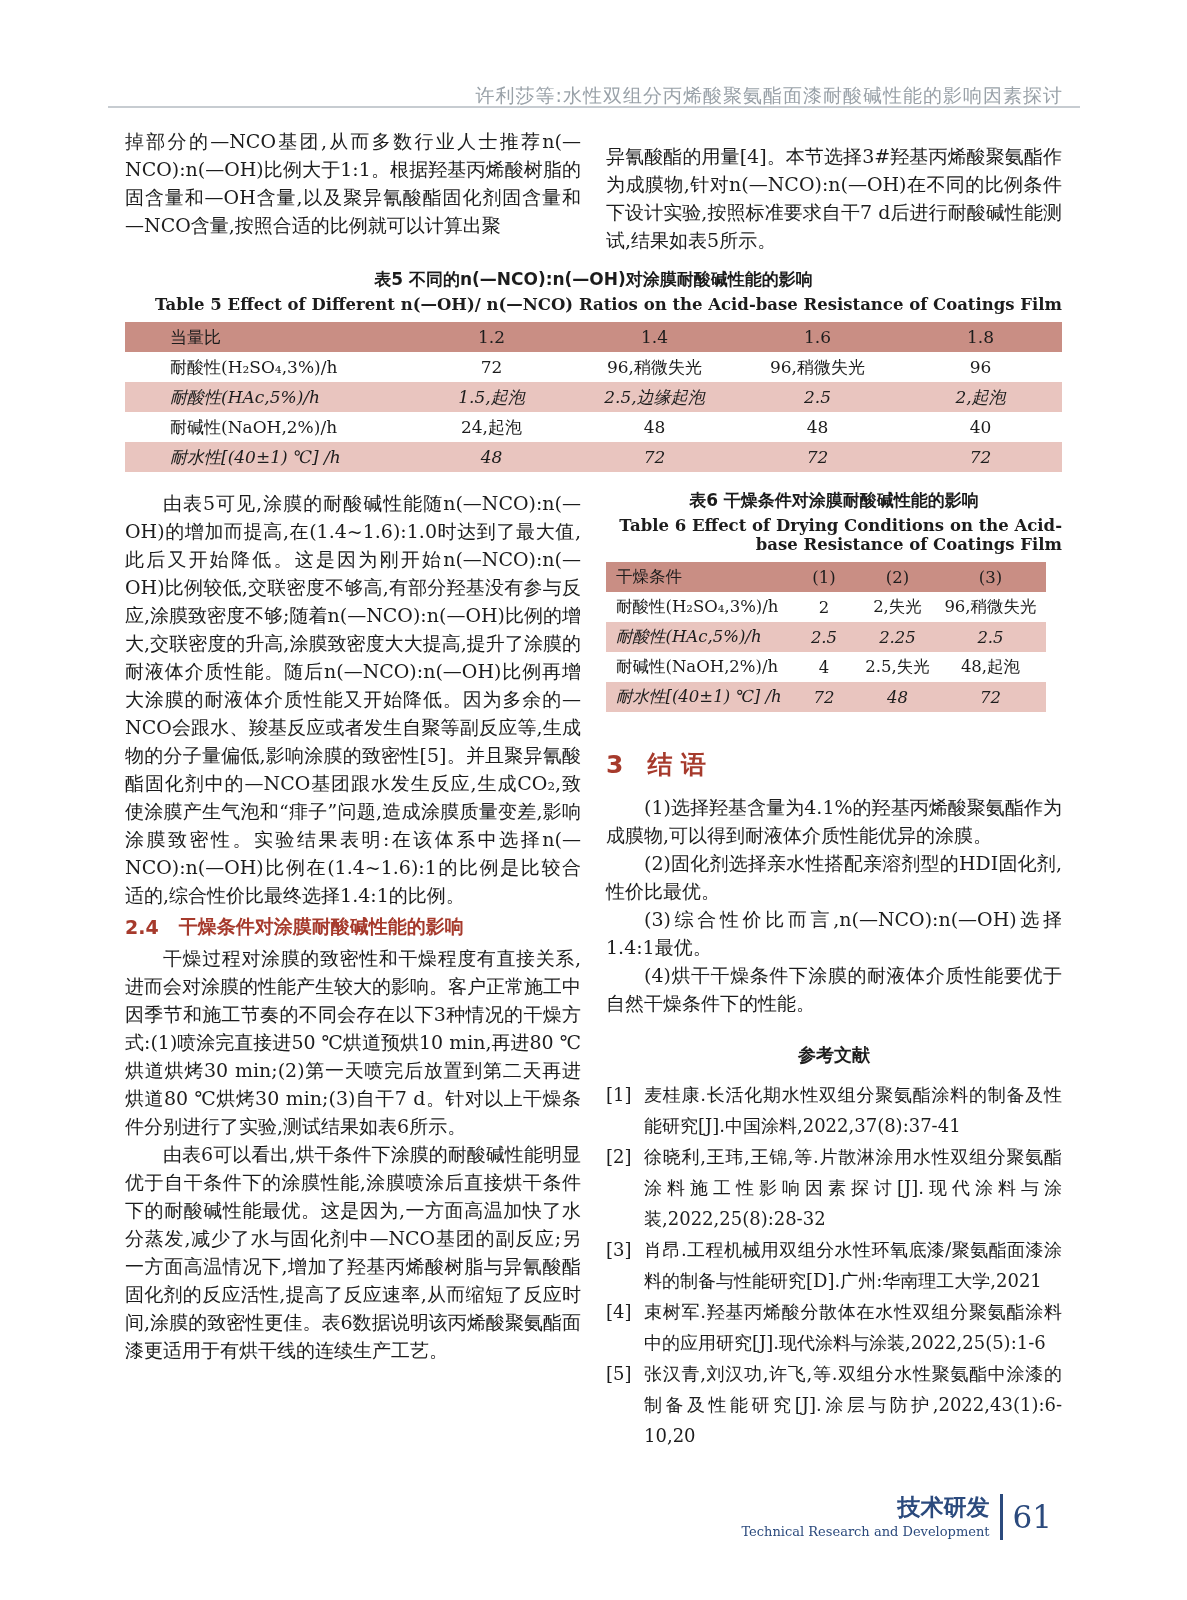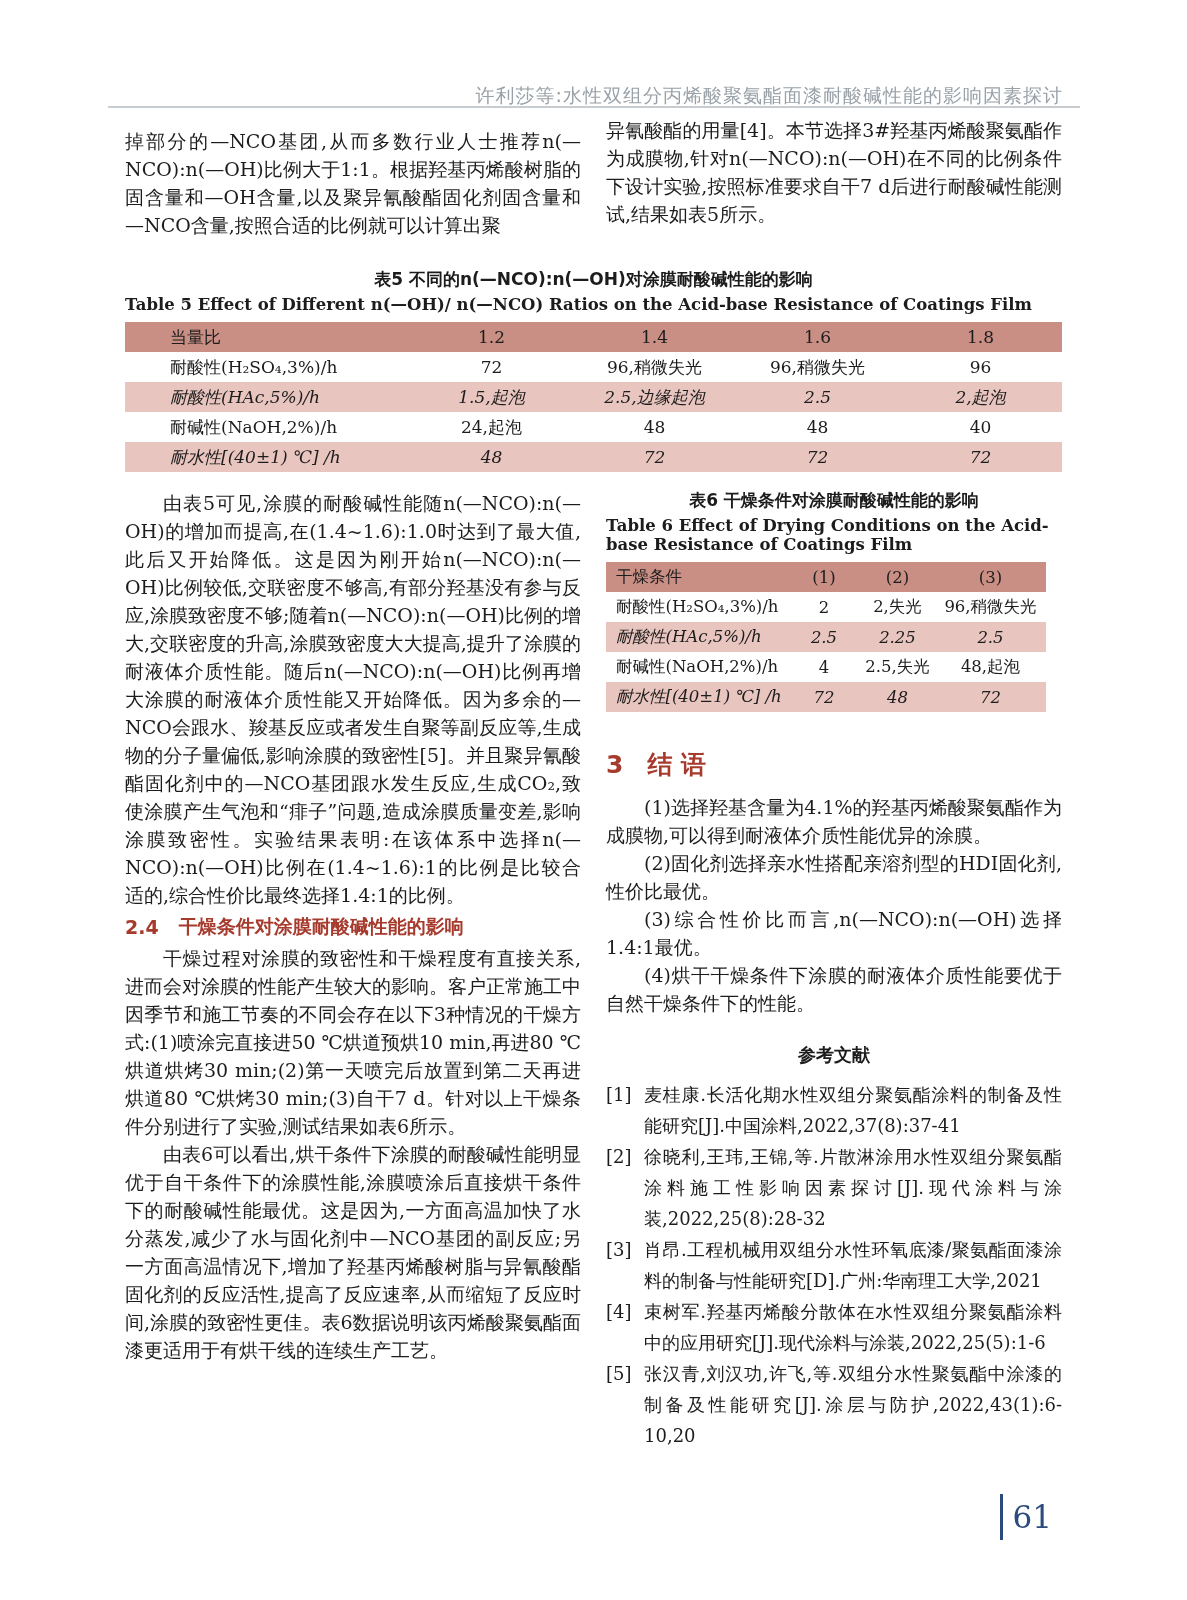--- a/index.html
+++ b/index.html
@@ -13,29 +13,29 @@
     font-family:"DejaVu Sans", sans-serif; font-size:19px;
     color:#99a1a8; letter-spacing:1px;
   }
   .head-rule {
     position:absolute; top:106px; left:108px; width:972px; height:2px;
     background:#c7ccd1;
   }
   .para { font-size:19px; line-height:28px; text-align:justify; margin:0; }
   .indent { text-indent:2em; }
   .intro-left  { position:absolute; left:125px; top:127px; width:456px; }
-  .intro-right { position:absolute; left:606px; top:116px; width:456px; }
+  .intro-right { position:absolute; left:606px; top:142px; width:456px; }
 
   
   .table5-block { position:absolute; left:125px; top:268px; width:937px; }
   .caption-zh {
     font-family:"DejaVu Sans", sans-serif; font-weight:bold;
     font-size:17px; text-align:center; margin:0 0 4px 0;
   }
-  .caption-en { font-weight:bold; font-size:16.5px; text-align:left; margin:0 0 8px 0; }
+  .caption-en { font-weight:bold; font-size:16.5px; text-align:right; margin:0 0 8px 0; }
   .jtable { width:100%; }
   .jtable .tr { display:flex; align-items:center; height:30px; font-size:17px; }
   .tr.hdr    { background:#c98e84; }
   .tr.stripe { background:#e9c5bf;font-style:italic; }
   .t5 .c0 { width:285px; padding-left:45px; box-sizing:border-box; }
   .t5 .c  { width:163px; text-align:center; }
   .t6 { width:440px; }
   .t6 .tr { font-size:16.5px; }
   .t6 .c0 { width:182px; padding-left:10px; box-sizing:border-box; white-space:nowrap; }
   .t6 .c1 { width:72px; text-align:center; }
@@ -207,17 +207,21 @@
       <span class="rtext">束树军.羟基丙烯酸分散体在水性双组分聚氨酯涂料中的应用研究[J].现代涂料与涂装,2022,25(5):1-6</span>
     </div>
     <div class="ref">
       <span class="marker">[5]</span>
       <span class="rtext">张汉青,刘汉功,许飞,等.双组分水性聚氨酯中涂漆的制备及性能研究[J].涂层与防护,2022,43(1):6-10,20</span>
     </div>
 
   </div>
 
   <div class="footer">
+    <div class="footer-left">
+      <div class="footer-zh">技术研发</div>
+      <div class="footer-en">Technical Research and Development</div>
+    </div>
     <div class="footer-bar"></div>
     <div class="footer-page">61</div>
   </div>
 
 </div>
 
 </body></html>

